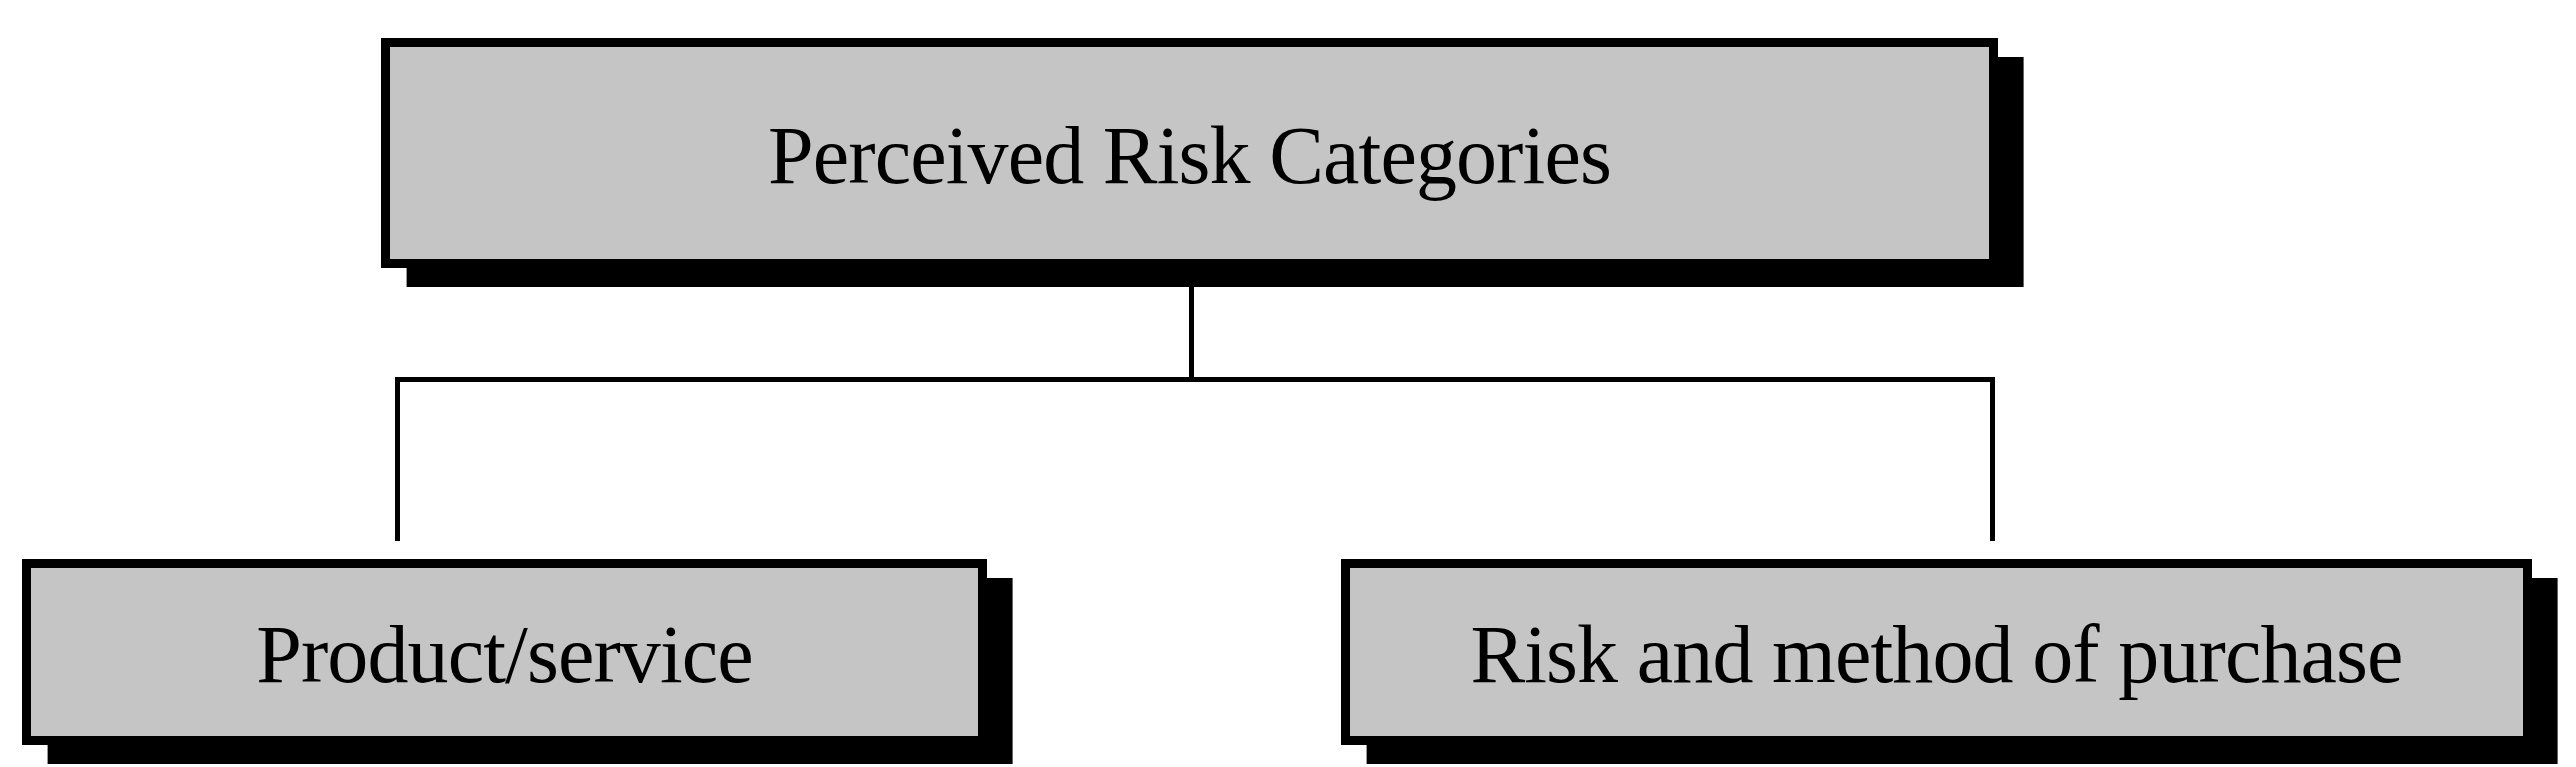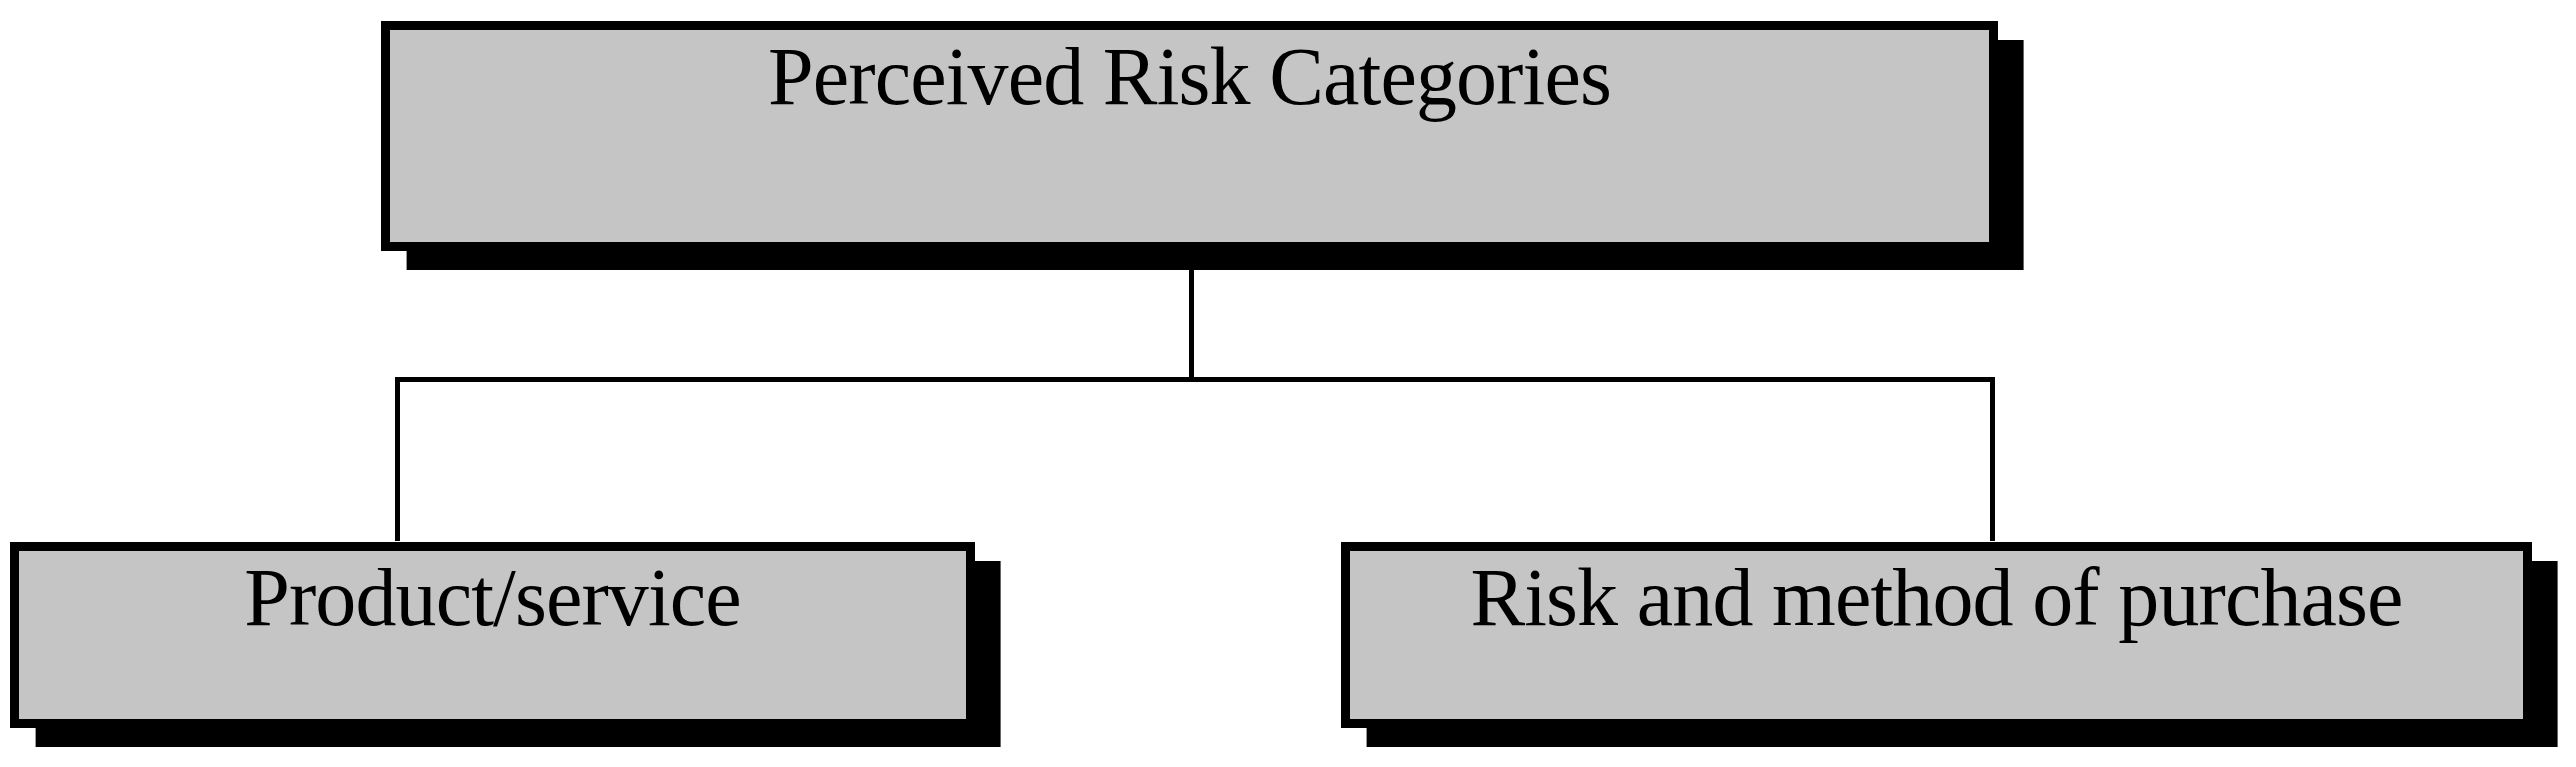--- a/index.html
+++ b/index.html
@@ -15,38 +15,40 @@
     font-family: "Liberation Serif", "DejaVu Serif", serif;
     overflow: hidden;
   }
   .node {
     position: absolute;
     box-sizing: border-box;
     background: var(--box-fill, #c5c5c5);
     border: 9.1px solid var(--box-border, #000000);
     box-shadow: 25.6px 19px 0 0 var(--box-shadow, #000000);
     display: flex;
+    align-items: center;
     justify-content: center;
+    margin-top: 17px;
   }
   .node-label {
     color: var(--text, #000000);
     font-size: 82px;
     letter-spacing: -0.9px;
     white-space: nowrap;
     line-height: 1;
     padding-top: 5.5px; 
   }
   .root-node {
     left: 381px;
     top: 21px;
     width: 1617px;
     height: 230px;
   }
   .child-left {
-    left: 10px;
+    left: 22px;
     top: 542px;
     width: 965px;
     height: 186px;
   }
   .child-right {
     left: 1341px;
     top: 542px;
     width: 1191px;
     height: 186px;
   }

